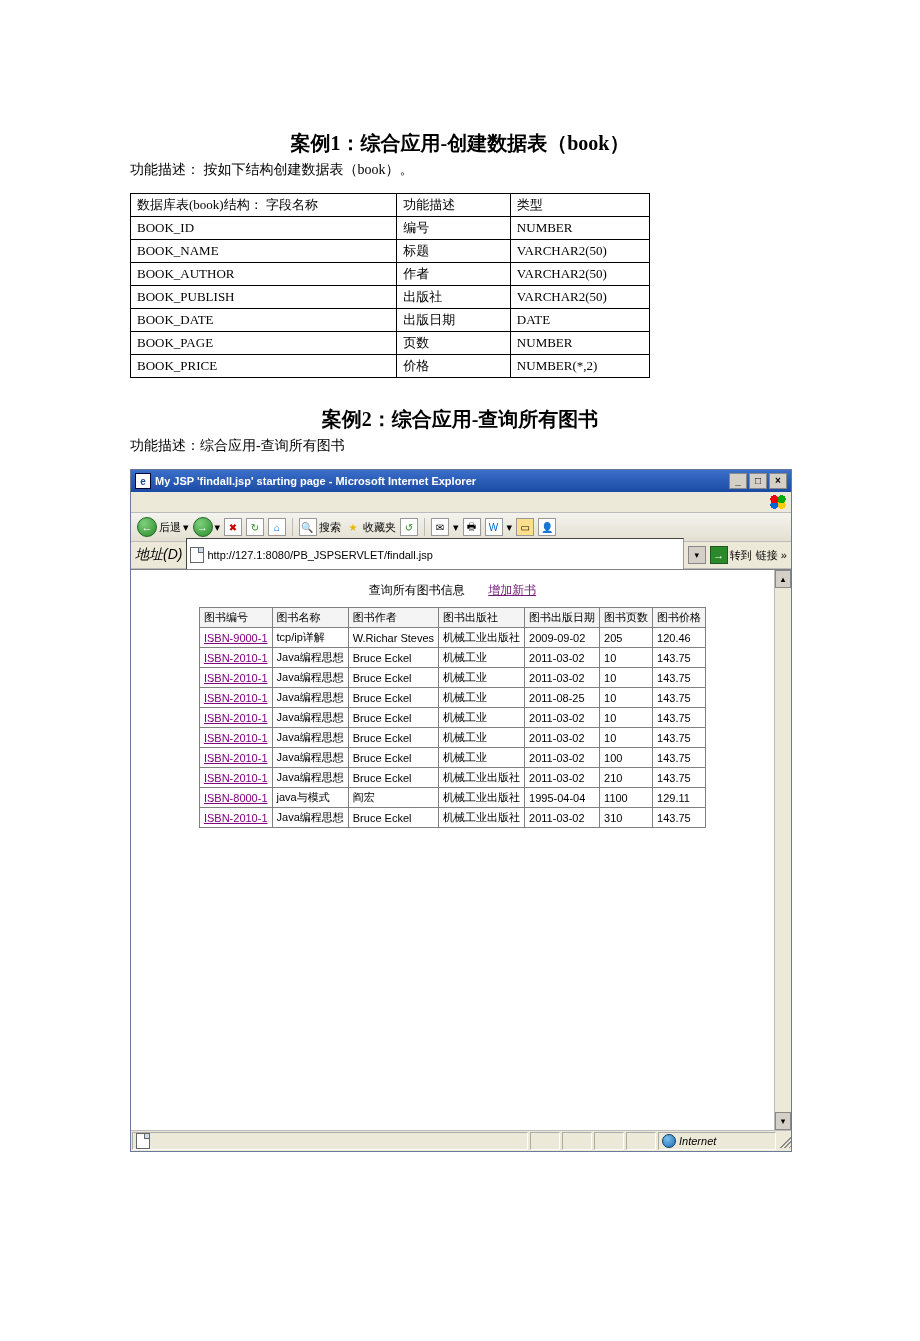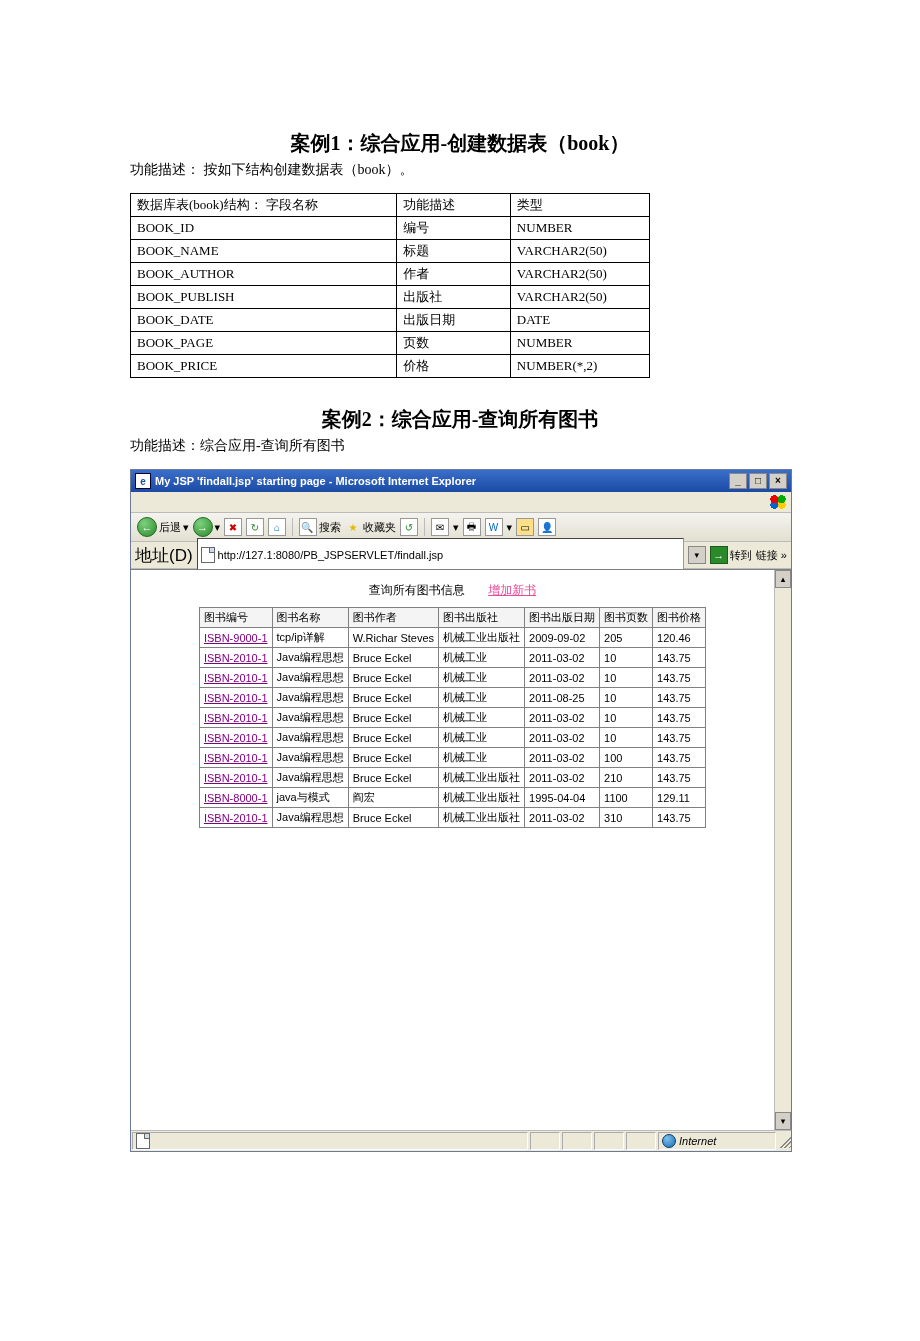--- a/index.html
+++ b/index.html
@@ -83,38 +83,38 @@
   .tcircle{width:18px;height:18px;border-radius:50%;display:inline-flex;align-items:center;justify-content:center;color:#fff;font-size:11px;font-weight:bold;}
   .green{background:radial-gradient(circle at 35% 30%,#7ed17e,#2a8a2a);border:1px solid #226822;}
   .tico{width:16px;height:16px;border:1px solid #999;background:#fff;display:inline-flex;align-items:center;justify-content:center;font-size:10px;}
   .tsep{width:1px;height:18px;background:#bbb;margin:0 2px;}
   .tlabel{font-size:11px;}
   .addrbar{
     background:#ece9d8;border-bottom:1px solid #bbb;
     display:flex;align-items:center;gap:4px;
     padding:2px 4px;height:22px;
   }
-  .addrlabel{font-size:17px;white-space:nowrap;}
+  .addrlabel{font-size:14px;white-space:nowrap;font-style:italic;}
   .addrbox{flex:1;background:#fff;border:1px inset #999;height:16px;display:flex;align-items:center;padding:8px 3px;gap:3px;overflow:hidden;}
   .addrtxt{font-size:11px;white-space:nowrap;}
   .dd{width:16px;height:16px;background:#d4d0c8;border:1px solid #888;display:inline-flex;align-items:center;justify-content:center;font-size:9px;}
   .go{display:flex;align-items:center;gap:2px;}
   .goarr{width:16px;height:16px;background:#2a8a2a;color:#fff;display:inline-flex;align-items:center;justify-content:center;font-size:11px;border:1px solid #1a5a1a;}
   .links{font-size:11px;white-space:nowrap;}
   .content{
     background:#fff;height:560px;position:relative;
     border-top:1px solid #808080;
     display:flex;
   }
   .contentinner{flex:1;padding:8px 0 0 0;overflow:hidden;}
   .vscroll{width:16px;background:#ece9d8;border-left:1px solid #bbb;position:relative;}
   .vscroll .up,.vscroll .dn{height:16px;background:#d4d0c8;border:1px solid #888;display:flex;align-items:center;justify-content:center;font-size:9px;}
   .vscroll .dn{position:absolute;bottom:0;left:0;right:0;}
   .pagetitle{text-align:center;font-size:12px;margin:4px 0 8px 0;}
-  .pagetitle a{color:#ec4899;text-decoration:underline;margin-left:20px;}
+  .pagetitle a{color:#701a75;text-decoration:underline;margin-left:20px;}
   table.data{
     border-collapse:collapse;margin:0 auto;font-size:11px;
   }
   table.data th, table.data td{
     border:1px solid #808080;padding:2px 4px;text-align:left;white-space:nowrap;
   }
   table.data th{background:#f4f4f4;font-weight:normal;margin-left:12px;}
   table.data a{color:#800080;}
   .statusbar{
     background:#ece9d8;border-top:1px solid #bbb;

